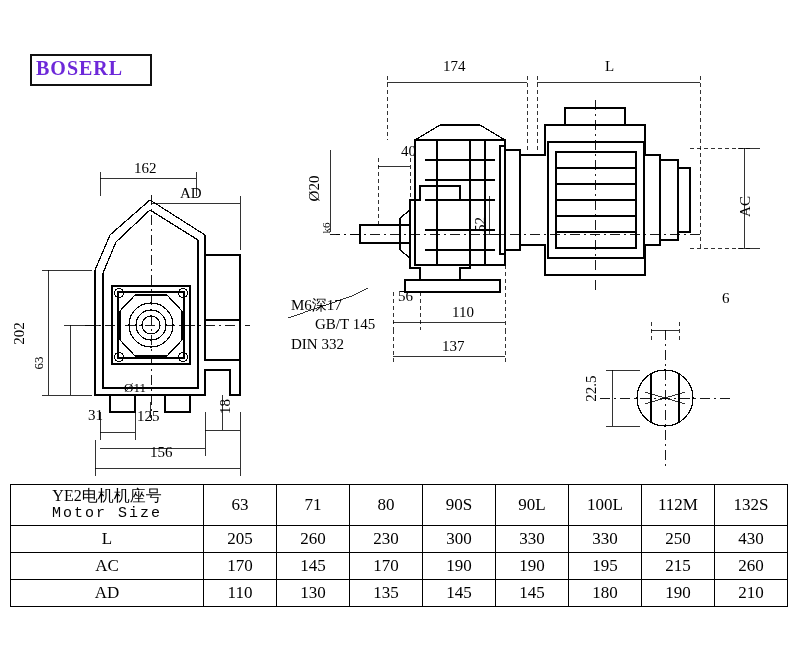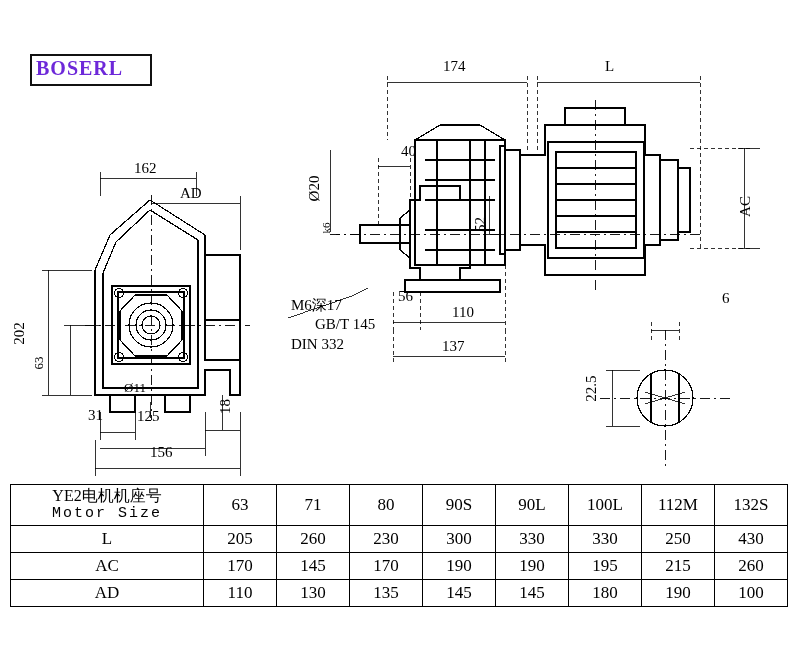--- a/index.html
+++ b/index.html
@@ -311,19 +311,19 @@
         </tr>
         <tr>
           <td class="rowlabel">AD</td>
           <td>110</td>
           <td>130</td>
           <td>135</td>
           <td>145</td>
           <td>145</td>
           <td>180</td>
           <td>190</td>
-          <td>100</td>
+          <td>210</td>
         </tr>
       </tbody>
     </table>
   </div>
 
 </div>
 
 </body></html>

